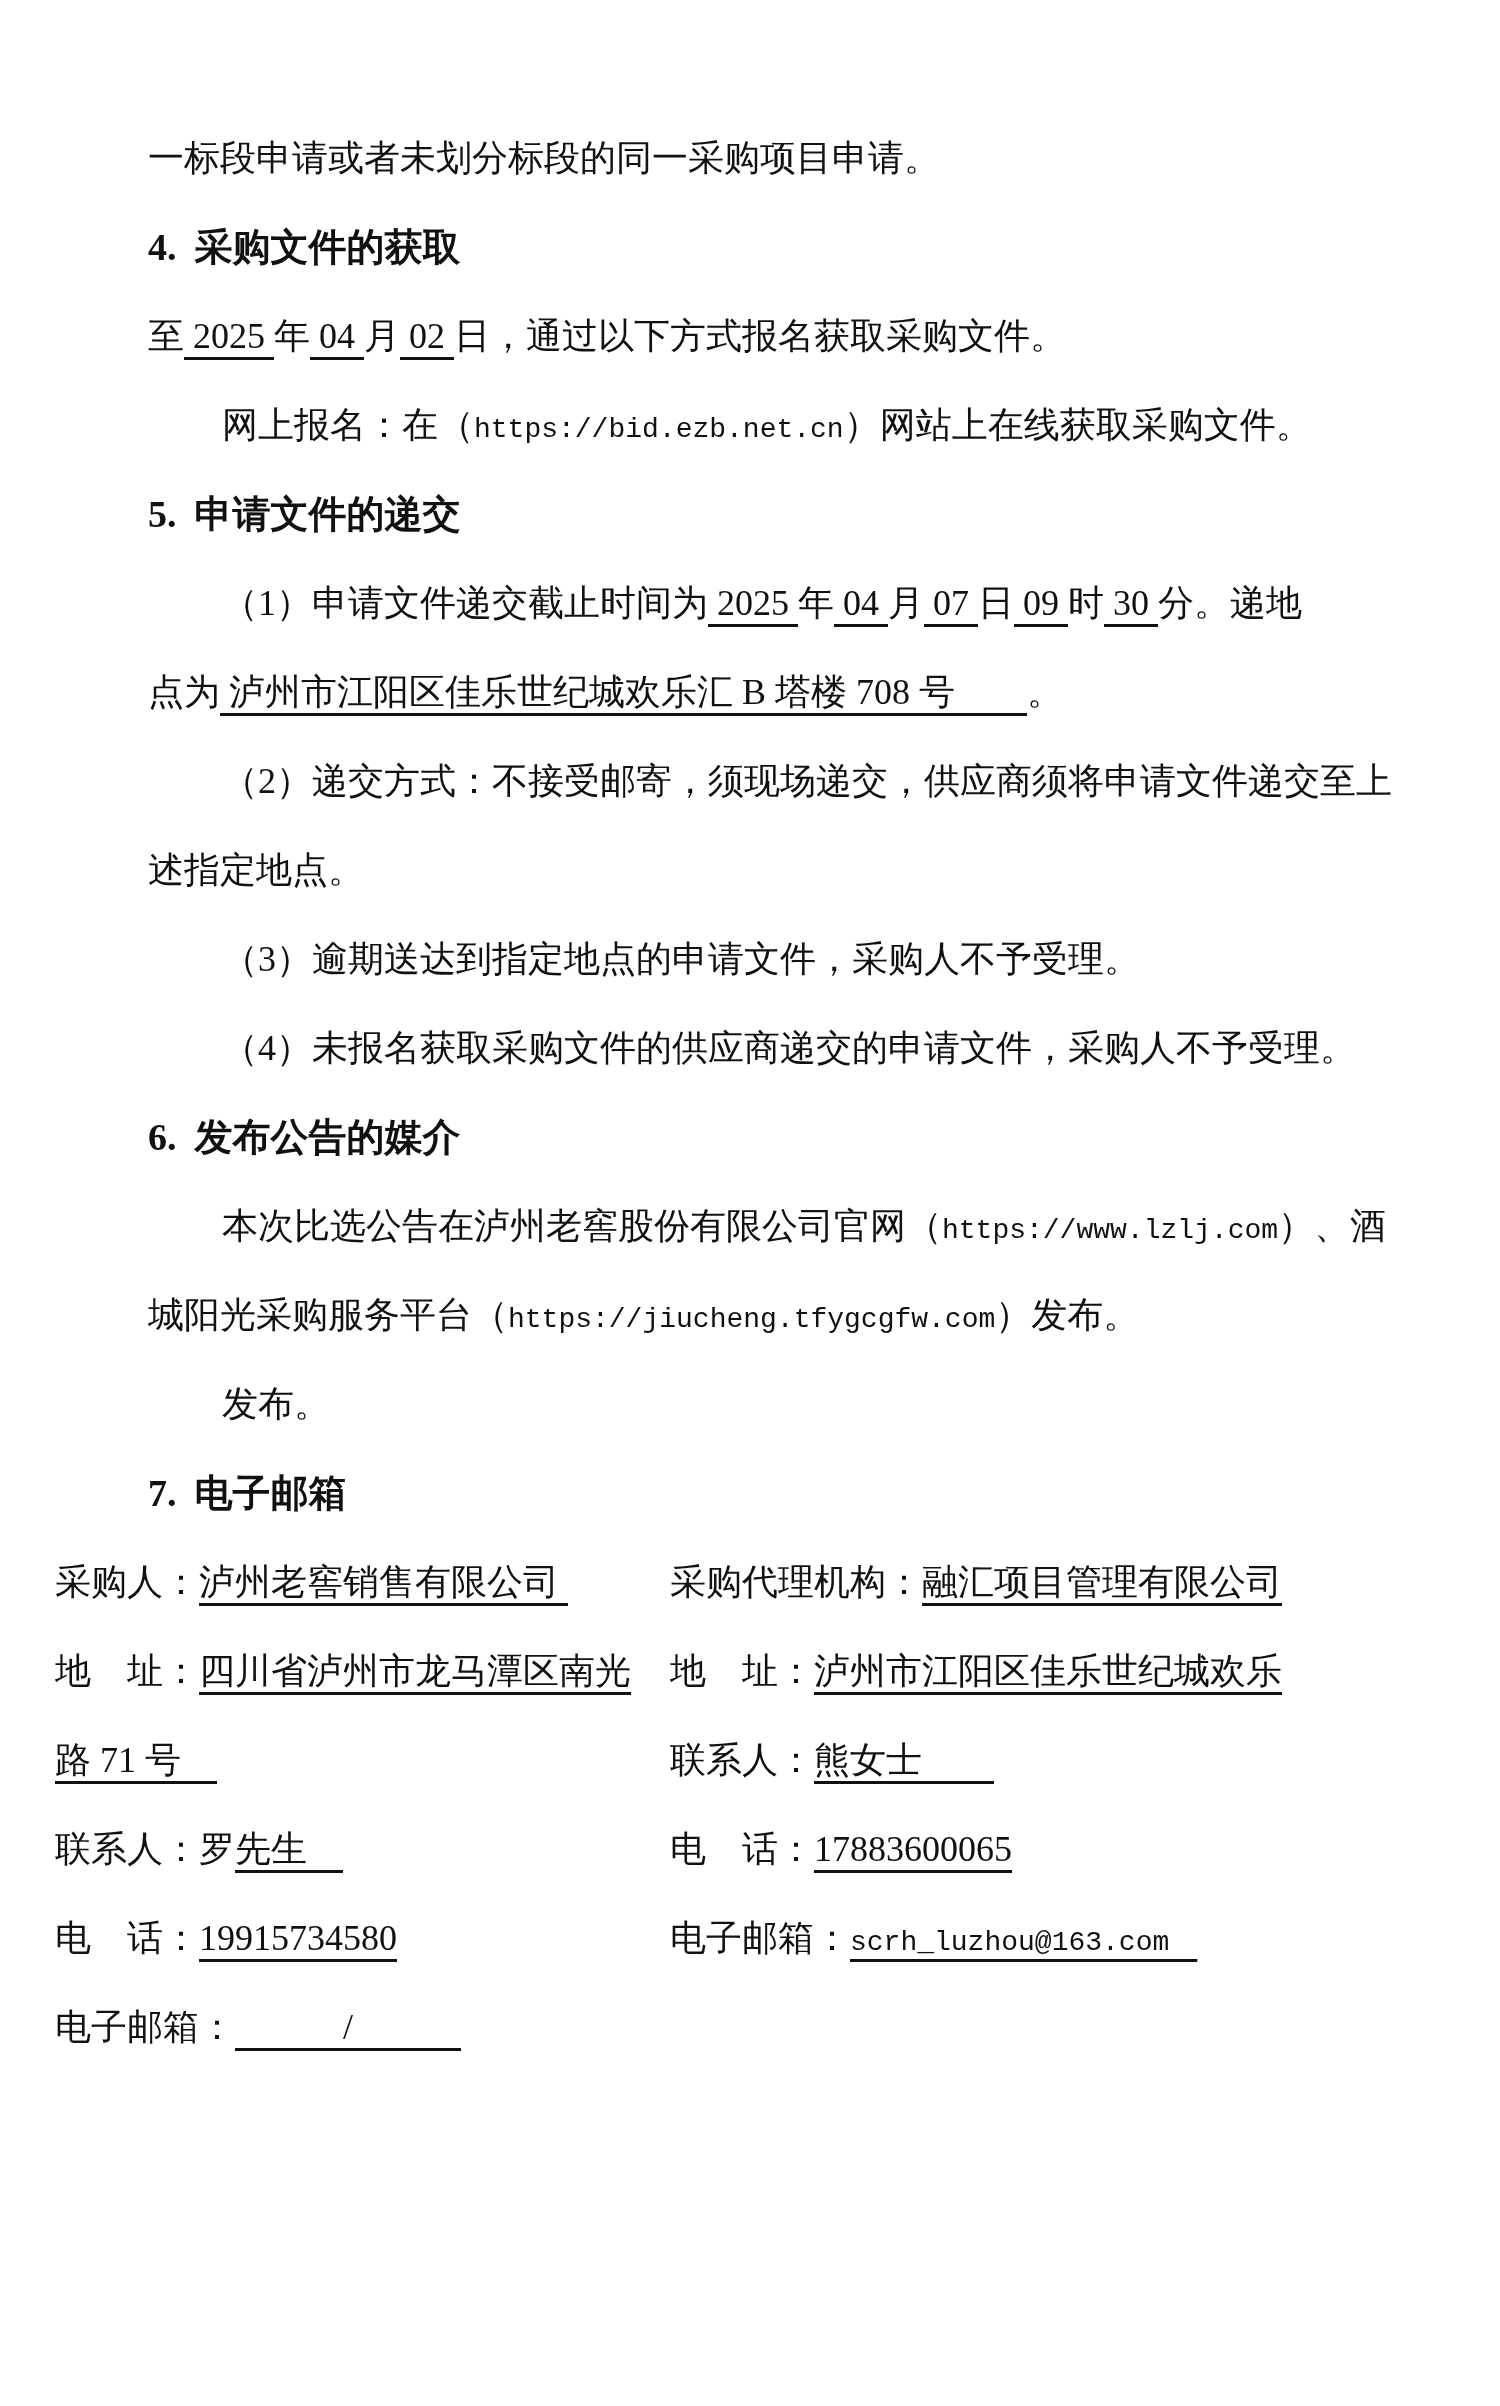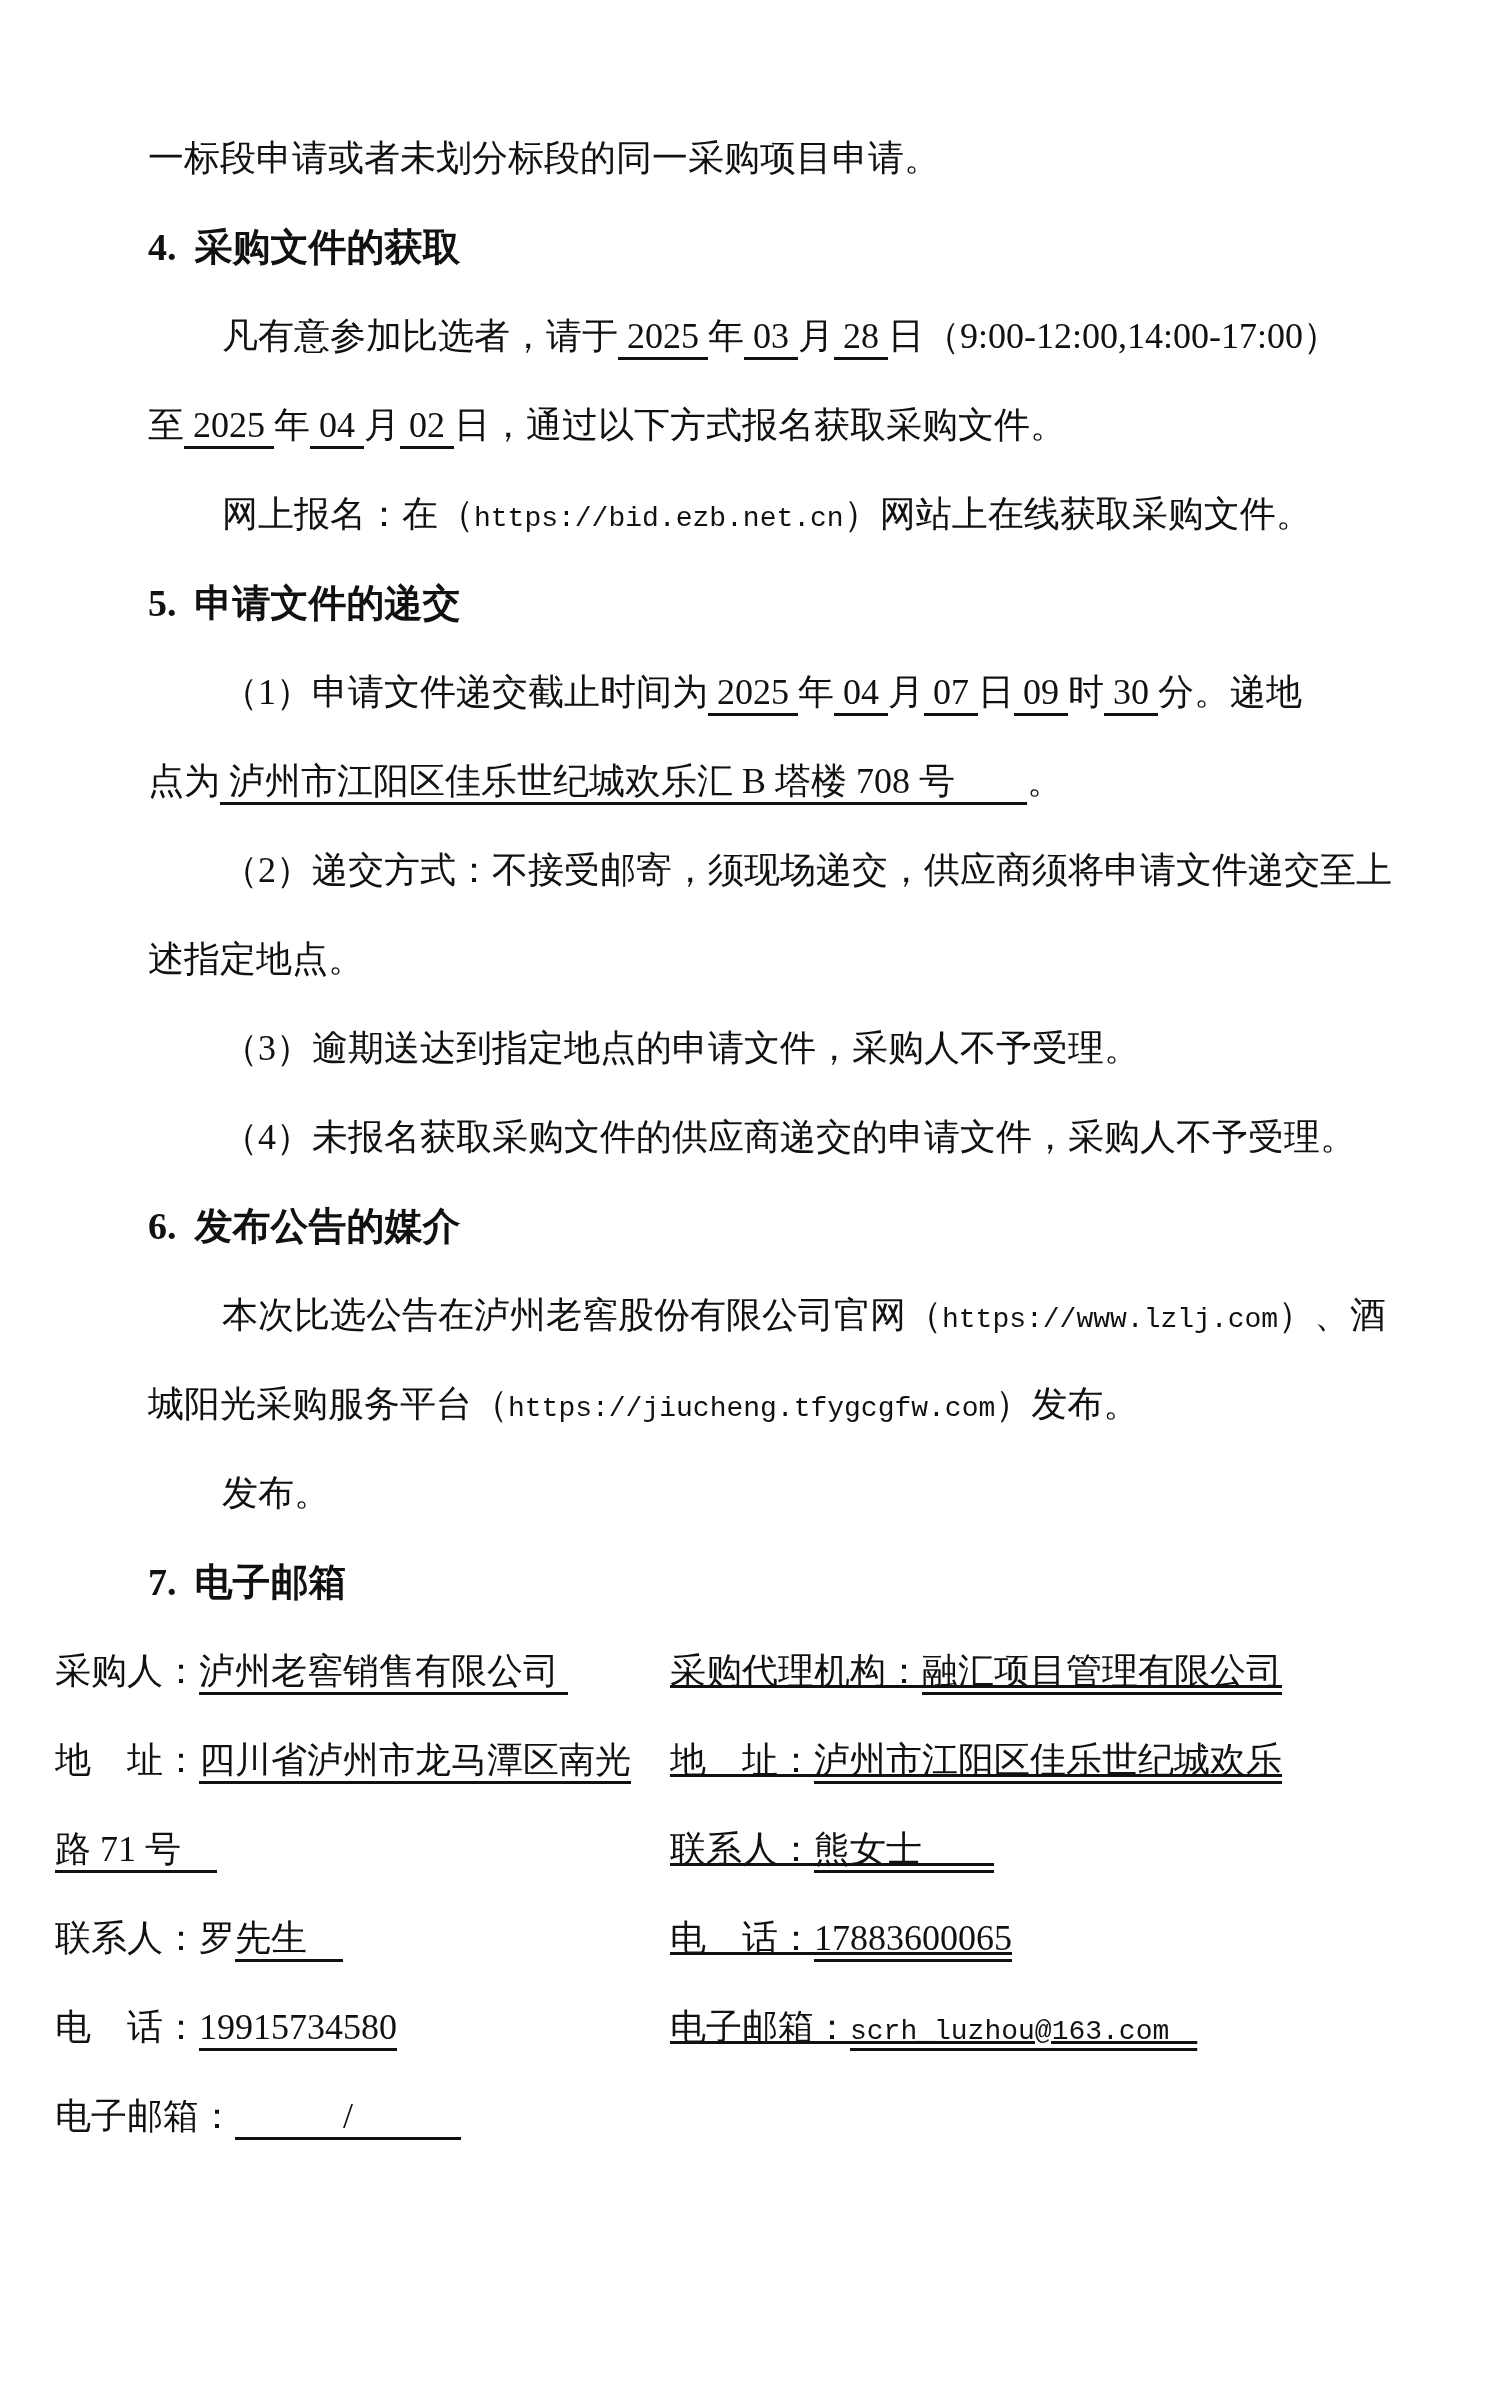--- a/index.html
+++ b/index.html
@@ -36,32 +36,31 @@
     text-decoration-thickness:3px;
     text-underline-offset:9px;
     text-decoration-color:#111111;
   }
   .mono {
     font-family:"Liberation Mono","DejaVu Sans Mono",monospace;
     font-size:28px;
   }
   .contact { display:flex; margin-left:-20px;justify-content:flex-end; }
   .ccol-left  { width:615px; flex:0 0 615px; }
-  .ccol-right { flex:1 1 auto;text-decoration:underline; }
+  .ccol-right { flex:1 1 auto; }
 </style>
 </head>
 <body>
 
 <div class="doc">
 
   <div class="ln"><span>一标段申请或者未划分标段的同一采购项目申请。</span></div>
 
   <div class="ln hd"><span class="hnum">4.</span><span>采购文件的获取</span></div>
 
-  <div class="ln ind"><span>凡有意参加比选者，请于</span><u> 2025 </u><span>年</span><u> 03 </u><span>月</span><u> 28 </u><span>日（9:00-12:00,14:00-17:00）</span></div>
 
   <div class="ln"><span>至</span><u> 2025 </u><span>年</span><u> 04 </u><span>月</span><u> 02 </u><span>日，通过以下方式报名获取采购文件。</span></div>
 
   <div class="ln ind"><span>网上报名：在（</span><span class="mono">https://bid.ezb.net.cn</span><span>）网站上在线获取采购文件。</span></div>
 
   <div class="ln hd"><span class="hnum">5.</span><span>申请文件的递交</span></div>
 
   <div class="ln ind"><span>（1）申请文件递交截止时间为</span><u> 2025 </u><span>年</span><u> 04 </u><span>月</span><u> 07 </u><span>日</span><u> 09 </u><span>时</span><u> 30 </u><span>分。递地</span></div>
 
   <div class="ln"><span>点为</span><u> 泸州市江阳区佳乐世纪城欢乐汇 B 塔楼 708 号　　</u><span>。</span></div>

